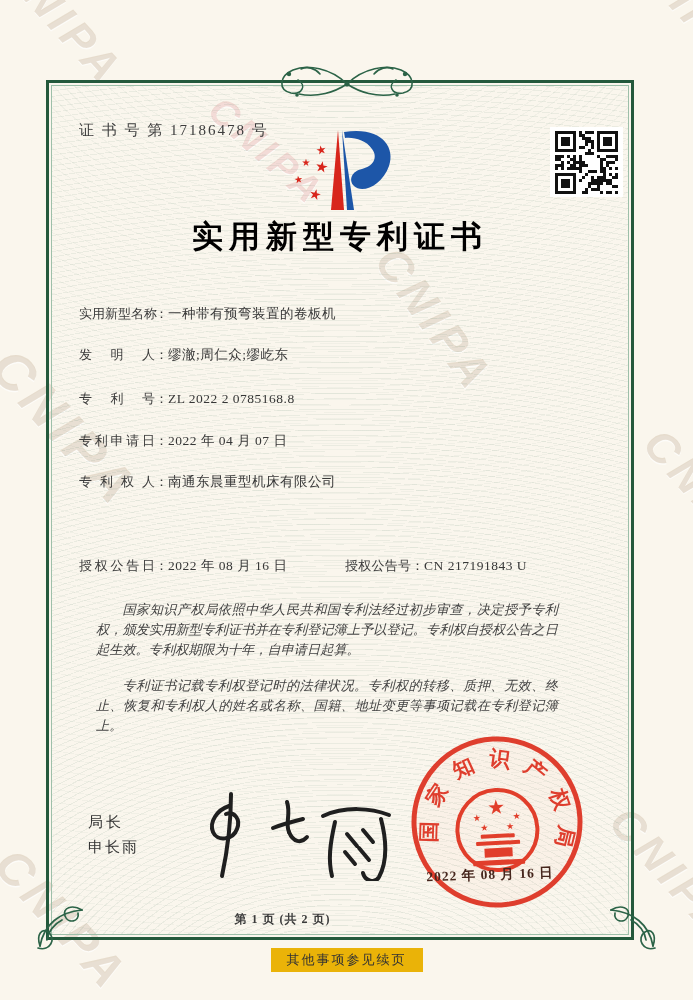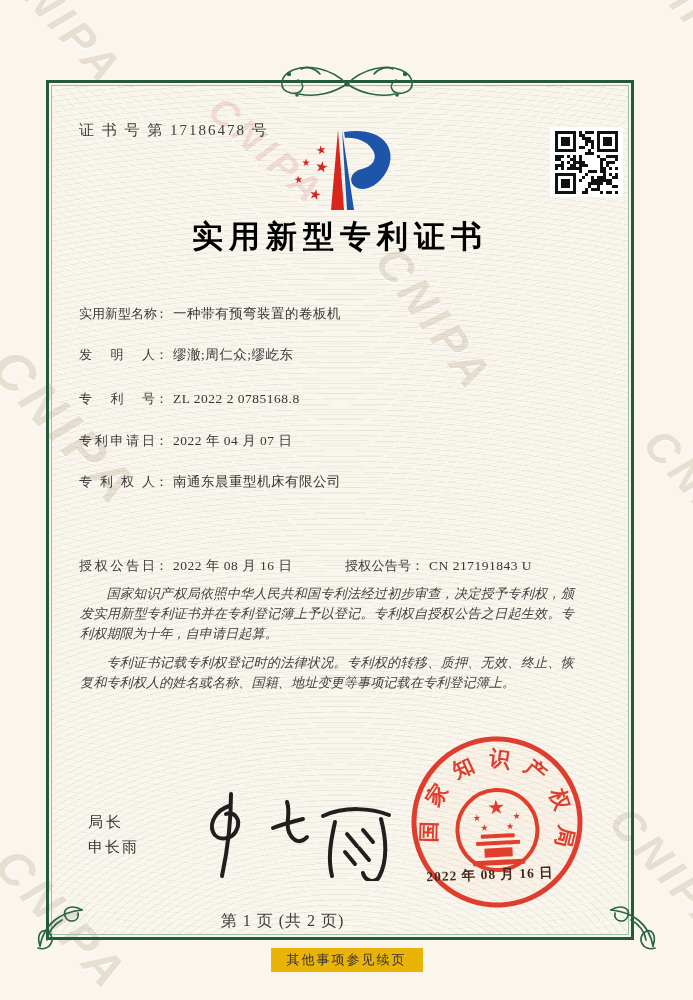--- a/index.html
+++ b/index.html
@@ -44,43 +44,43 @@
     text-align:center; font-size:31px; font-weight:bold; color:#000000;
     letter-spacing:6px;
   }
   
   .row{position:absolute; left:79px; z-index:4; white-space:nowrap; font-size:13.5px; color:#373737;}
   .lbl{
     display:inline-block; width:76px; vertical-align:bottom;
     text-align:justify; text-align-last:justify; font-size:13px; color:#3a3a3a;
   }
   .colon{font-size:13px;}
-  .val{margin-left:5px; letter-spacing:0.5px;}
+  .val{letter-spacing:0.5px;}
   .pair2{position:absolute; left:266px; top:0;}
   
   .body-text{
     position:absolute; left:80px; top:584px; width:494px; z-index:4;
     font-size:13.2px; line-height:20px; text-align:justify; color:#424242;
     font-style:italic;
   }
-  .body-text p{margin:0; text-indent:2em;}
+  .body-text p{margin:16px; text-indent:2em;}
   .body-text p + p{margin-top:9px;}
   
   .sig-title{position:absolute; left:88px; top:813px; z-index:4; font-size:15px; letter-spacing:3px; color:#333;}
   .sig-name{position:absolute; left:88px; top:838px; z-index:4; font-size:15px; letter-spacing:2px; color:#333;}
   .sig-script{position:absolute; left:195px; top:786px; z-index:5;}
   
   .seal{position:absolute; left:407px; top:732px; z-index:5; opacity:0.93; transform:rotate(-3deg);}
   .seal-date{
     position:absolute; left:420px; top:866px; width:140px; z-index:6;
     font-size:13.5px; letter-spacing:1px; color:#46261d; text-align:center;
     transform:rotate(-2deg); font-weight:bold;
   }
   
-  .page-info{position:absolute; left:46px; top:911px; width:473px; z-index:4; text-align:center; font-size:16px; color:#3c3c3c; letter-spacing:1px;}
+  .page-info{position:absolute; left:46px; top:911px; width:473px; z-index:4; text-align:center; font-size:12px; color:#3c3c3c; letter-spacing:1px;font-weight:bold;}
   .note-wrap{position:absolute; left:0; top:948px; width:693px; z-index:4; text-align:center;}
   .note{display:inline-block; background:#eab308; padding:3px 16px; font-size:13px; letter-spacing:2px; color:#333;}
 </style>
 </head>
 <body>
 
 <div class="page">
 
   <div class="wm" style="left:-18px; top:-6px; font-size:44px;">CNIPA</div>
   <div class="wm" style="left:606px; top:-24px; font-size:42px;">CNIPA</div>

